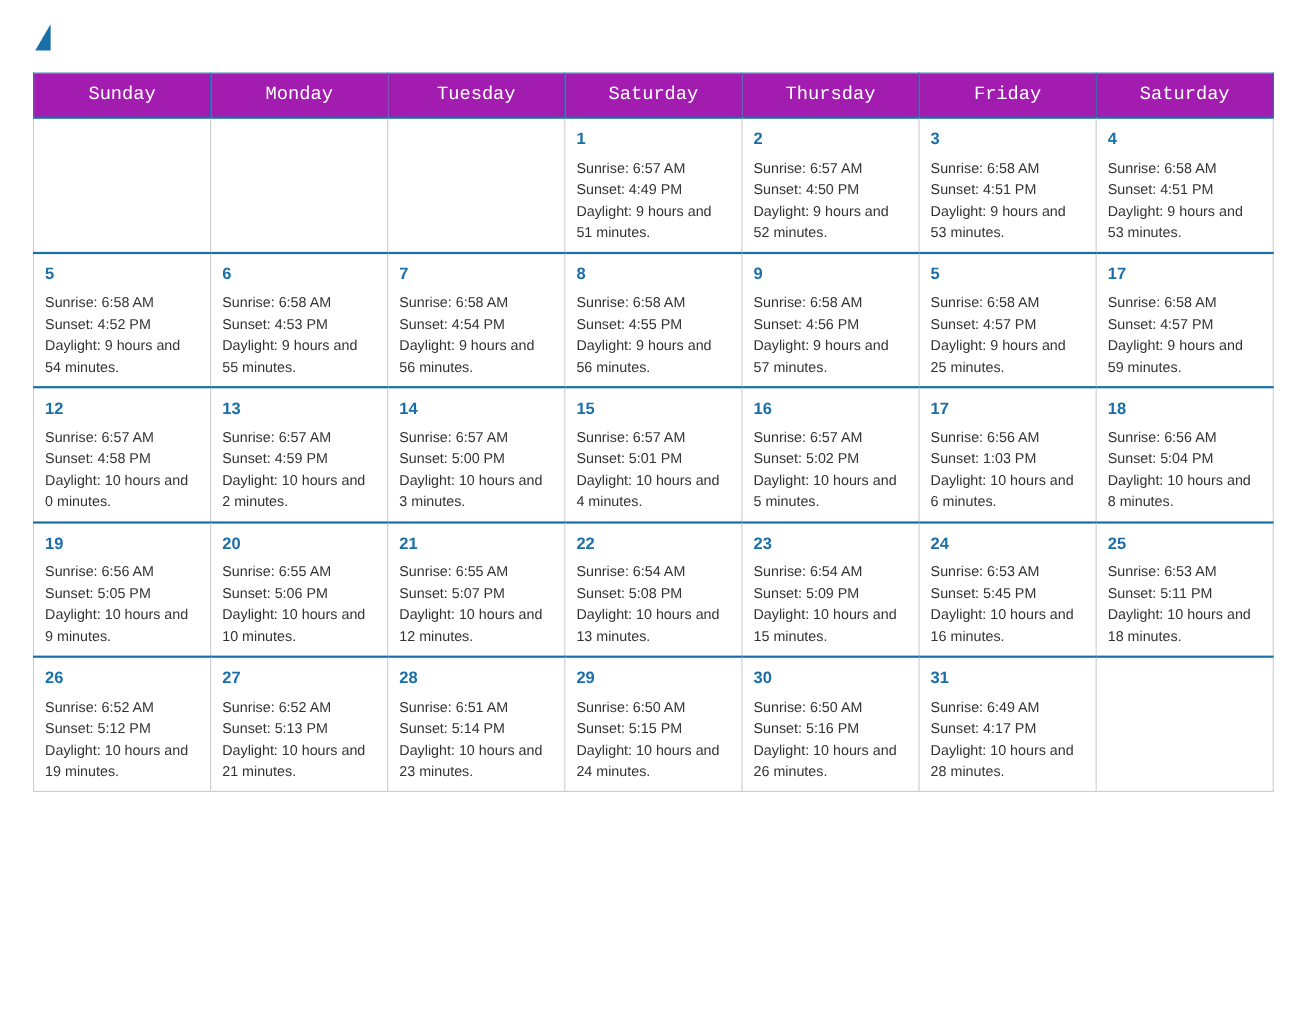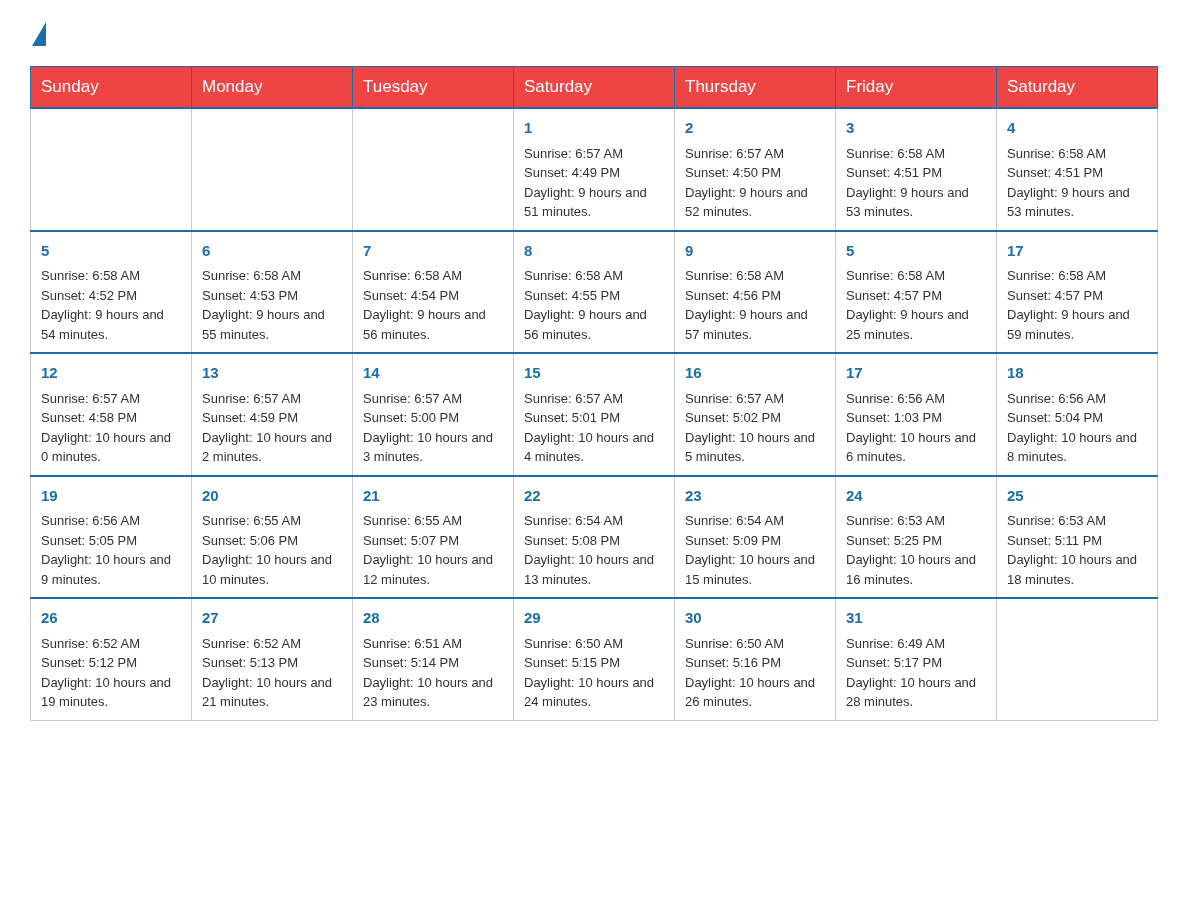--- a/index.html
+++ b/index.html
@@ -58,27 +58,28 @@
       font-size: 22px;
       color: #555;
       margin-top: 4px;
     }
     .calendar {
       width: 100%;
       border-collapse: collapse;
       border: 1px solid #ccc;
     }
     .calendar th {
-      background-color: #ef4444;
+      background-color: #a21caf;
       color: #fff;
-      text-align: left;
+      text-align: center;
       padding: 10px 10px;
       font-size: 17px;
       font-weight: normal;
       border: 1px solid #1a6fa8;
+      font-family: Liberation Mono, monospace;
     }
     .calendar td {
       vertical-align: top;
       padding: 8px 10px;
       border: 1px solid #ccc;
       width: 14.28%;
       min-height: 110px;
       font-size: 13px;
       color: #333;
       line-height: 1.5;
@@ -271,21 +272,21 @@
         </td>
         <td>
           <span class="day-number">23</span>
           <div>Sunrise: 6:54 AM</div>
           <div>Sunset: 5:09 PM</div>
           <div>Daylight: 10 hours and 15 minutes.</div>
         </td>
         <td>
           <span class="day-number">24</span>
           <div>Sunrise: 6:53 AM</div>
-          <div>Sunset: 5:25 PM</div>
+          <div>Sunset: 5:45 PM</div>
           <div>Daylight: 10 hours and 16 minutes.</div>
         </td>
         <td>
           <span class="day-number">25</span>
           <div>Sunrise: 6:53 AM</div>
           <div>Sunset: 5:11 PM</div>
           <div>Daylight: 10 hours and 18 minutes.</div>
         </td>
       </tr>
       <tr class="week-row">
@@ -315,19 +316,19 @@
         </td>
         <td>
           <span class="day-number">30</span>
           <div>Sunrise: 6:50 AM</div>
           <div>Sunset: 5:16 PM</div>
           <div>Daylight: 10 hours and 26 minutes.</div>
         </td>
         <td>
           <span class="day-number">31</span>
           <div>Sunrise: 6:49 AM</div>
-          <div>Sunset: 5:17 PM</div>
+          <div>Sunset: 4:17 PM</div>
           <div>Daylight: 10 hours and 28 minutes.</div>
         </td>
         <td class="cell-empty"></td>
       </tr>
     </tbody>
 </table>
 
 </body></html>

